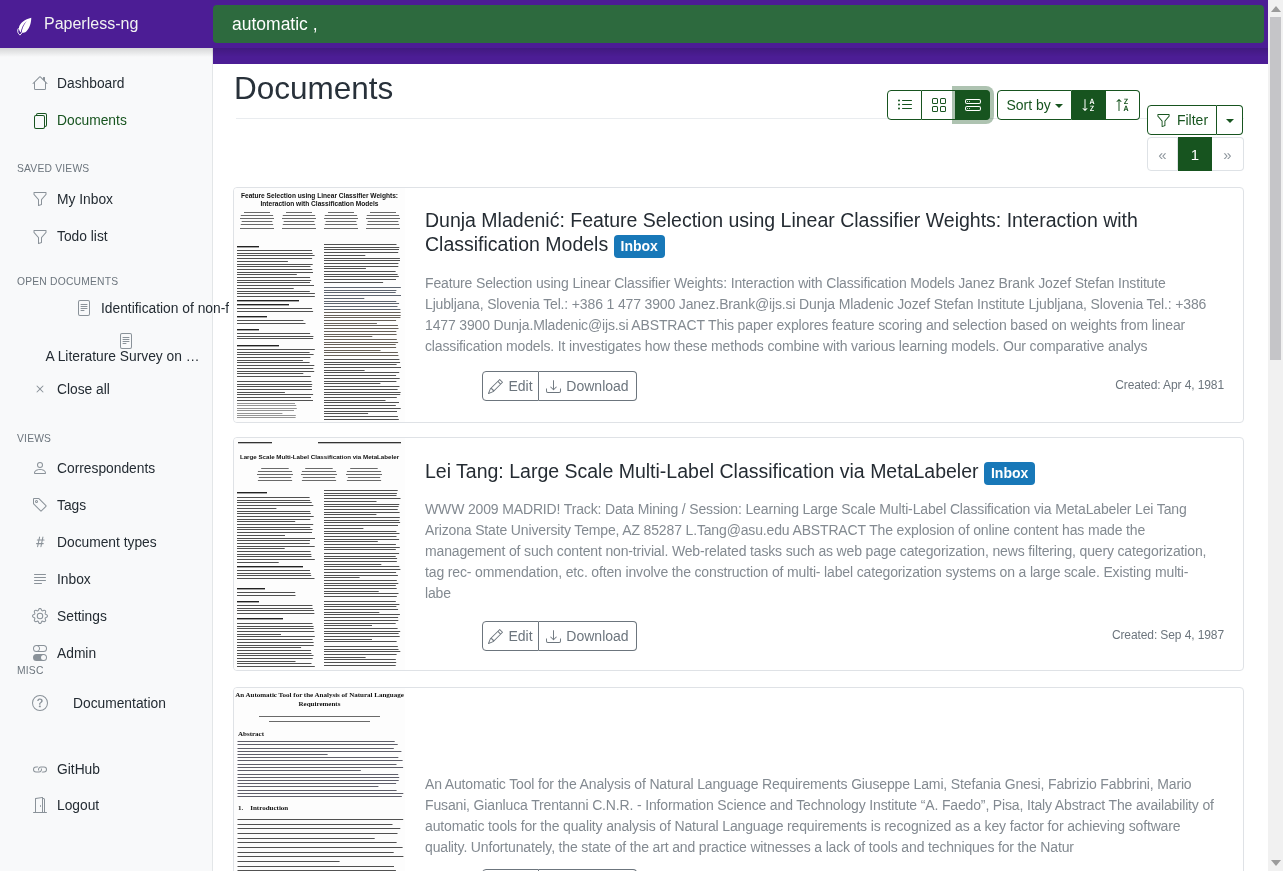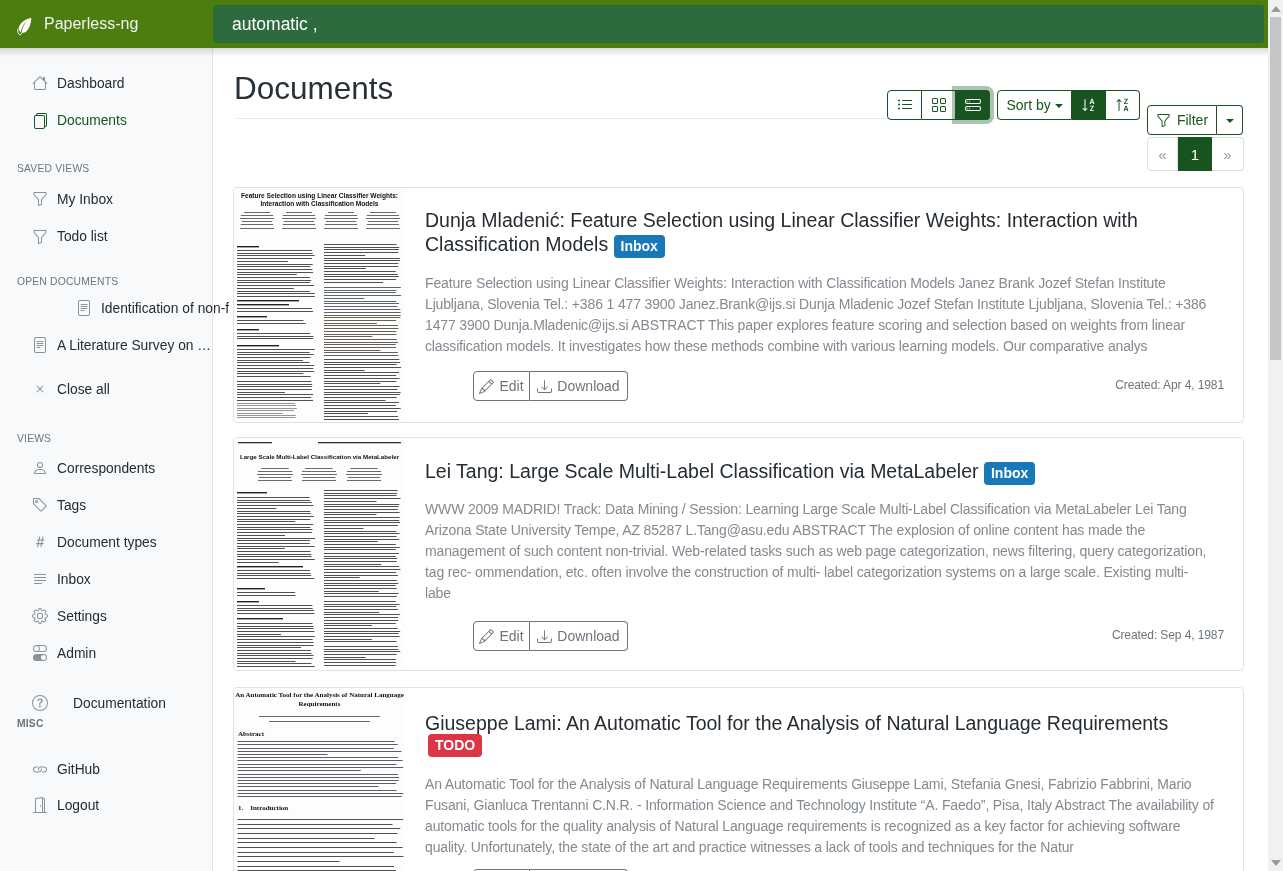--- a/index.html
+++ b/index.html
@@ -1,18 +1,18 @@
 <!DOCTYPE html>
 <html><head>
 <meta charset="utf-8">
 <style>
 * { margin:0; padding:0; box-sizing:border-box; }
 html,body { width:1283px; height:871px; overflow:hidden; font-family:"Liberation Sans",sans-serif; background:#fff; }
 
-#navbar { position:absolute; left:0; top:0; width:1268px; height:48px; background:#4d7c0f; }
+#navbar { position:absolute; left:0; top:0; width:1268px; height:64px; background:#4c1d95; }
 #brand { position:absolute; left:44px; top:15px; color:#f1f3f2; font-size:16px; }
 #logo { position:absolute; left:13.5px; top:16px; }
 #search { position:absolute; left:213px; top:5px; width:1051px; height:38px; background:#2d6a3e; border-radius:4px; color:#fff; font-size:17.5px; line-height:38px; padding-left:19px; }
 
 #navshadow { position:absolute; left:0; top:48px; width:1268px; height:9px; background:linear-gradient(rgba(0,0,0,0.14),rgba(0,0,0,0)); }
 
 #sb-track { position:absolute; left:1268px; top:0; width:15px; height:871px; background:#f1f1f1; }
 #sb-thumb { position:absolute; left:1270px; top:17px; width:11px; height:343px; background:#c5c5c8; }
 .sb-arrow { position:absolute; left:1268px; width:15px; height:17px; display:flex; align-items:center; justify-content:center; }
 
@@ -34,21 +34,21 @@
 #pager { position:absolute; left:1147px; top:137px; display:flex; height:34px; }
 .page { display:flex; align-items:center; justify-content:center; border:1px solid #dee2e6; background:#fff; color:#8f979e; font-size:15px; }
 
 .card { position:absolute; left:233px; width:1011px; background:#fff; border:1px solid #dfe2e6; border-radius:4px; }
 .thumb { position:absolute; left:0; top:0; width:171px; overflow:hidden; border-radius:4px 0 0 4px; background:#fff; }
 .ctitle { position:absolute; left:191px; color:#252c33; font-size:19.5px; font-weight:400; line-height:24px; }
 .badge { display:inline-block; background:#1878b8; color:#fff; font-size:14px; font-weight:700; line-height:17px; padding:3px 7px; border-radius:4px; position:relative; top:0; }
 .badge.todo { background:#dc3545; }
 .cbody { position:absolute; left:191px; color:#838a91; font-size:14px; line-height:21px; letter-spacing:-0.15px; white-space:nowrap; overflow:hidden; }
 .created { position:absolute; right:19px; color:#6c757d; font-size:12px; letter-spacing:-0.1px; }
-.cbtns { position:absolute; left:199px; display:flex; height:30px;padding-left:40px; }
+.cbtns { position:absolute; left:208px; display:flex; height:30px;padding-left:40px; }
 .cbtn { display:flex; align-items:center; justify-content:center; border:1px solid #6c757d; color:#6c757d; background:#fff; font-size:14px; }
 </style>
 </head>
 <body>
 <div id="navbar">
  <svg id="logo" width="20" height="20" viewBox="0 0 22 22">
    <path d="M19 2 C12 4 6.5 7.5 5.5 12.5 C5 15.5 6.5 17.5 7.5 18 C8 14 10 9 14 5.5 C10.5 9.8 8.7 14.6 8.4 18.4 C9.4 18.7 11.6 18.6 13.5 17 C17.5 13.5 19 7 19 2 Z" fill="#fff"></path>
    <path d="M8.6 18.2 C8.3 19.3 7.6 20.3 6.6 21 C5.2 20 4.3 18.5 4.1 16.8 C4 15.7 4.3 14.5 4.9 13.5" fill="none" stroke="#fff" stroke-width="1.1"></path>
  </svg>
  <div id="brand">Paperless-ng</div>
@@ -93,21 +93,21 @@
       <span class="lbl">Todo list</span>
     </div>
  <div class="sechead" style="top:226px;">OPEN DOCUMENTS</div>
  <div class="navrow" style="top:241px;padding-left:44px;">
       <svg class="ic" viewBox="0 0 16 16" fill="currentColor">
         <path d="M5 4a.5.5 0 0 0 0 1h6a.5.5 0 0 0 0-1H5zm-.5 2.5A.5.5 0 0 1 5 6h6a.5.5 0 0 1 0 1H5a.5.5 0 0 1-.5-.5zM5 8a.5.5 0 0 0 0 1h6a.5.5 0 0 0 0-1H5zm0 2a.5.5 0 0 0 0 1h3a.5.5 0 0 0 0-1H5z"></path>
         <path d="M2 2a2 2 0 0 1 2-2h8a2 2 0 0 1 2 2v12a2 2 0 0 1-2 2H4a2 2 0 0 1-2-2V2zm10-1H4a1 1 0 0 0-1 1v12a1 1 0 0 0 1 1h8a1 1 0 0 0 1-1V2a1 1 0 0 0-1-1z"></path>
       </svg>
       <span class="lbl">Identification of non-fu…</span>
     </div>
- <div class="navrow" style="top:278px;">
+ <div class="navrow" style="top:285px;flex-direction:column;">
       <svg class="ic" viewBox="0 0 16 16" fill="currentColor">
         <path d="M5 4a.5.5 0 0 0 0 1h6a.5.5 0 0 0 0-1H5zm-.5 2.5A.5.5 0 0 1 5 6h6a.5.5 0 0 1 0 1H5a.5.5 0 0 1-.5-.5zM5 8a.5.5 0 0 0 0 1h6a.5.5 0 0 0 0-1H5zm0 2a.5.5 0 0 0 0 1h3a.5.5 0 0 0 0-1H5z"></path>
         <path d="M2 2a2 2 0 0 1 2-2h8a2 2 0 0 1 2 2v12a2 2 0 0 1-2 2H4a2 2 0 0 1-2-2V2zm10-1H4a1 1 0 0 0-1 1v12a1 1 0 0 0 1 1h8a1 1 0 0 0 1-1V2a1 1 0 0 0-1-1z"></path>
       </svg>
       <span class="lbl">A Literature Survey on …</span>
     </div>
  <div class="navrow" style="top:322px;">
       <svg class="ic" viewBox="0 0 16 16" fill="currentColor">
         <path d="M4.646 4.646a.5.5 0 0 1 .708 0L8 7.293l2.646-2.647a.5.5 0 0 1 .708.708L8.707 8l2.647 2.646a.5.5 0 0 1-.708.708L8 8.707l-2.646 2.647a.5.5 0 0 1-.708-.708L7.293 8 4.646 5.354a.5.5 0 0 1 0-.708z"></path>
       </svg>
@@ -145,21 +145,21 @@
         <path d="M9.796 1.343c-.527-1.79-3.065-1.79-3.592 0l-.094.319a.873.873 0 0 1-1.255.52l-.292-.16c-1.64-.892-3.433.902-2.54 2.541l.159.292a.873.873 0 0 1-.52 1.255l-.319.094c-1.79.527-1.79 3.065 0 3.592l.319.094a.873.873 0 0 1 .52 1.255l-.16.292c-.892 1.64.901 3.434 2.541 2.54l.292-.159a.873.873 0 0 1 1.255.52l.094.319c.527 1.79 3.065 1.79 3.592 0l.094-.319a.873.873 0 0 1 1.255-.52l.292.16c1.64.893 3.434-.902 2.54-2.541l-.159-.292a.873.873 0 0 1 .52-1.255l.319-.094c1.79-.527 1.79-3.065 0-3.592l-.319-.094a.873.873 0 0 1-.52-1.255l.16-.292c.893-1.64-.902-3.433-2.541-2.54l-.292.159a.873.873 0 0 1-1.255-.52l-.094-.319zm-2.633.283c.246-.835 1.428-.835 1.674 0l.094.319a1.873 1.873 0 0 0 2.693 1.115l.291-.16c.764-.415 1.6.42 1.184 1.185l-.159.292a1.873 1.873 0 0 0 1.116 2.692l.318.094c.835.246.835 1.428 0 1.674l-.319.094a1.873 1.873 0 0 0-1.115 2.693l.16.291c.415.764-.42 1.6-1.185 1.184l-.291-.159a1.873 1.873 0 0 0-2.693 1.116l-.094.318c-.246.835-1.428.835-1.674 0l-.094-.319a1.873 1.873 0 0 0-2.692-1.115l-.292.16c-.764.415-1.6-.42-1.184-1.185l.159-.291A1.873 1.873 0 0 0 1.945 8.93l-.319-.094c-.835-.246-.835-1.428 0-1.674l.319-.094A1.873 1.873 0 0 0 3.06 4.377l-.16-.292c-.415-.764.42-1.6 1.185-1.184l.292.159a1.873 1.873 0 0 0 2.692-1.115l.094-.319z"></path>
       </svg>
       <span class="lbl">Settings</span>
     </div>
  <div class="navrow" style="top:586px;">
       <svg class="ic" viewBox="0 0 16 16" fill="currentColor">
         <path d="M4.5 9a3.5 3.5 0 1 0 0 7h7a3.5 3.5 0 1 0 0-7h-7zm7 6a2.5 2.5 0 1 1 0-5 2.5 2.5 0 0 1 0 5zm-7-14a2.5 2.5 0 1 0 0 5 2.5 2.5 0 0 0 0-5zm2.45 0A3.49 3.49 0 0 1 8 3.5 3.49 3.49 0 0 1 6.95 6h4.55a2.5 2.5 0 0 0 0-5H6.95zM4.5 0h7a3.5 3.5 0 1 1 0 7h-7a3.5 3.5 0 1 1 0-7z"></path>
       </svg>
       <span class="lbl">Admin</span>
     </div>
- <div class="sechead" style="top:668px;font-weight:bold;">MISC</div>
+ <div class="sechead" style="top:615px;">MISC</div>
  <div class="navrow" style="top:636px;gap:16px;">
       <svg class="ic" viewBox="0 0 16 16" fill="currentColor">
         <path d="M8 15A7 7 0 1 1 8 1a7 7 0 0 1 0 14zm0 1A8 8 0 1 0 8 0a8 8 0 0 0 0 16z"></path>
         <path d="M5.255 5.786a.237.237 0 0 0 .241.247h.825c.138 0 .248-.113.266-.25.09-.656.54-1.134 1.342-1.134.686 0 1.314.343 1.314 1.168 0 .635-.374.927-.965 1.371-.673.489-1.206 1.06-1.168 1.987l.003.217a.25.25 0 0 0 .25.246h.811a.25.25 0 0 0 .25-.25v-.105c0-.718.273-.927 1.01-1.486.609-.463 1.244-.977 1.244-2.056 0-1.511-1.276-2.241-2.673-2.241-1.267 0-2.655.59-2.75 2.286zm1.557 5.763c0 .533.425.927 1.01.927.609 0 1.028-.394 1.028-.927 0-.552-.42-.94-1.029-.94-.584 0-1.009.388-1.009.94z"></path>
       </svg>
       <span class="lbl">Documentation</span>
     </div>
  <div class="navrow" style="top:702px;">
       <svg class="ic" viewBox="0 0 16 16" fill="currentColor">
         <path d="M6.354 5.5H4a3 3 0 0 0 0 6h3a3 3 0 0 0 2.83-4H9c-.086 0-.17.01-.25.031A2 2 0 0 1 7 10.5H4a2 2 0 1 1 0-4h1.535c.218-.376.495-.714.82-1z"></path>
@@ -588,19 +588,18 @@
         <rect x="3.5" y="187" width="161.7" height="1.0" fill="#515151"></rect>
         <rect x="3.5" y="191" width="154.8" height="1.0" fill="#515151"></rect>
         <rect x="3.5" y="200" width="161.6" height="1.0" fill="#515151"></rect>
         <rect x="3.5" y="205" width="164.7" height="1.0" fill="#515151"></rect>
         <rect x="3.5" y="209" width="159.7" height="1.0" fill="#515151"></rect>
         <rect x="3.5" y="214" width="162.6" height="1.0" fill="#515151"></rect>
         <rect x="3.5" y="219" width="136.9" height="1.0" fill="#515151"></rect>
         <rect x="3.5" y="223" width="160.4" height="1.0" fill="#515151"></rect>
         <rect x="3.5" y="228" width="162.9" height="1.0" fill="#515151"></rect>
       </svg></div>
- <div class="ctitle" style="top:23px; width:810px;">Giuseppe Lami: An Automatic Tool for the Analysis of Natural Language Requirements<br><span class="badge todo" style="top:-4px; margin-left:3px;">TODO</span></div>
  <div class="cbody" style="top:86px; width:808px;">An Automatic Tool for the Analysis of Natural Language Requirements Giuseppe Lami, Stefania Gnesi, Fabrizio Fabbrini, Mario<br>Fusani, Gianluca Trentanni C.N.R. - Information Science and Technology Institute “A. Faedo”, Pisa, Italy Abstract The availability of<br>automatic tools for the quality analysis of Natural Language requirements is recognized as a key factor for achieving software<br>quality. Unfortunately, the state of the art and practice witnesses a lack of tools and techniques for the Natur</div>
  <div class="cbtns" style="top:181px;">
   <div class="cbtn" style="width:57px; border-radius:4px 0 0 4px; gap:5px;">Edit</div>
   <div class="cbtn" style="width:98px; border-left:none; border-radius:0 4px 4px 0; gap:5px;">Download</div>
  </div>
 </div>
 
 </body></html>

